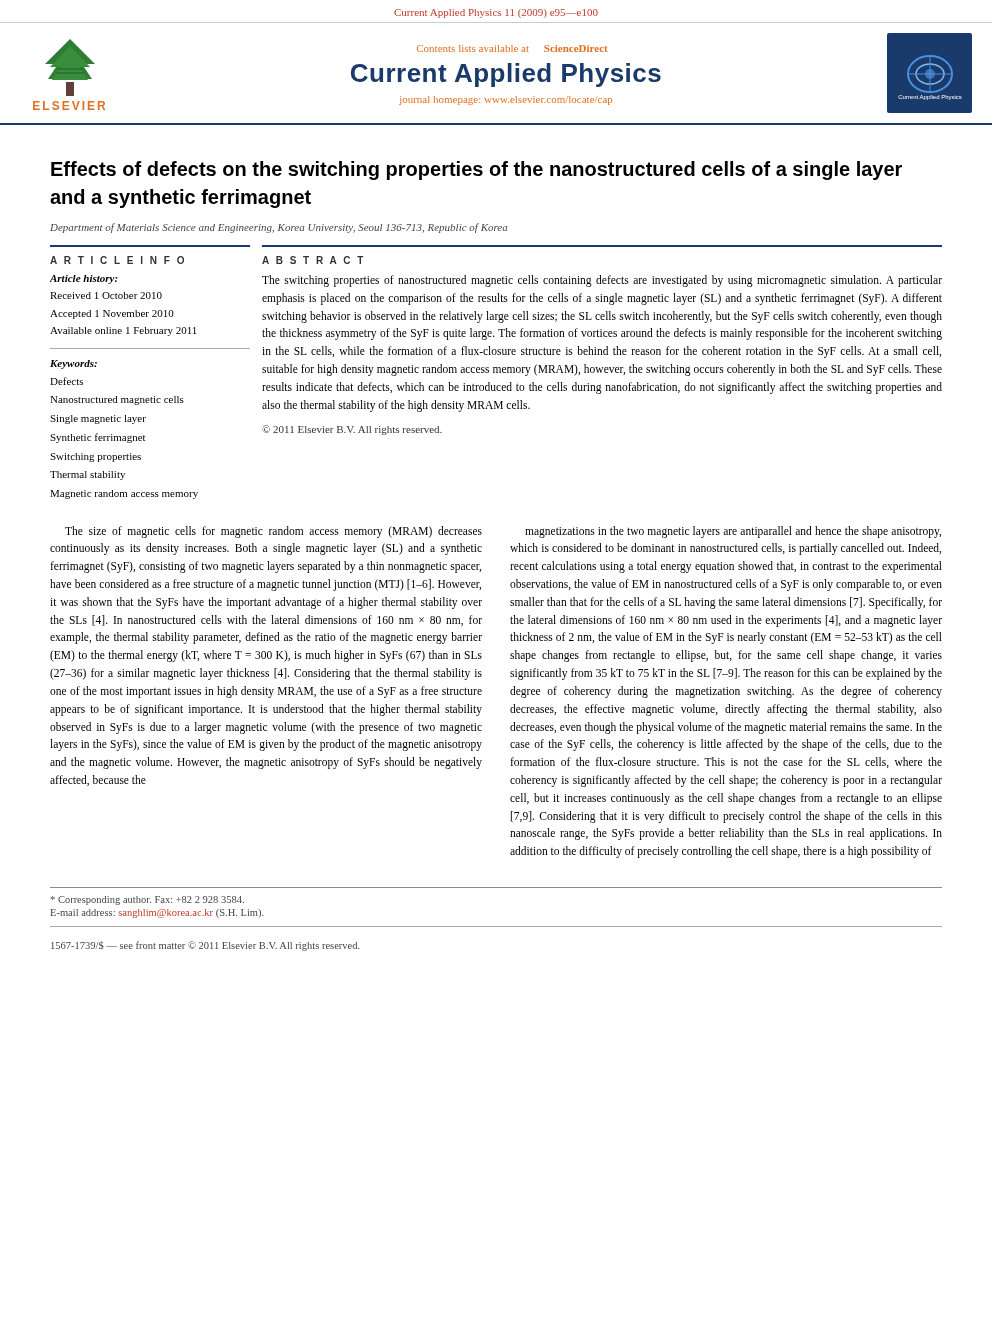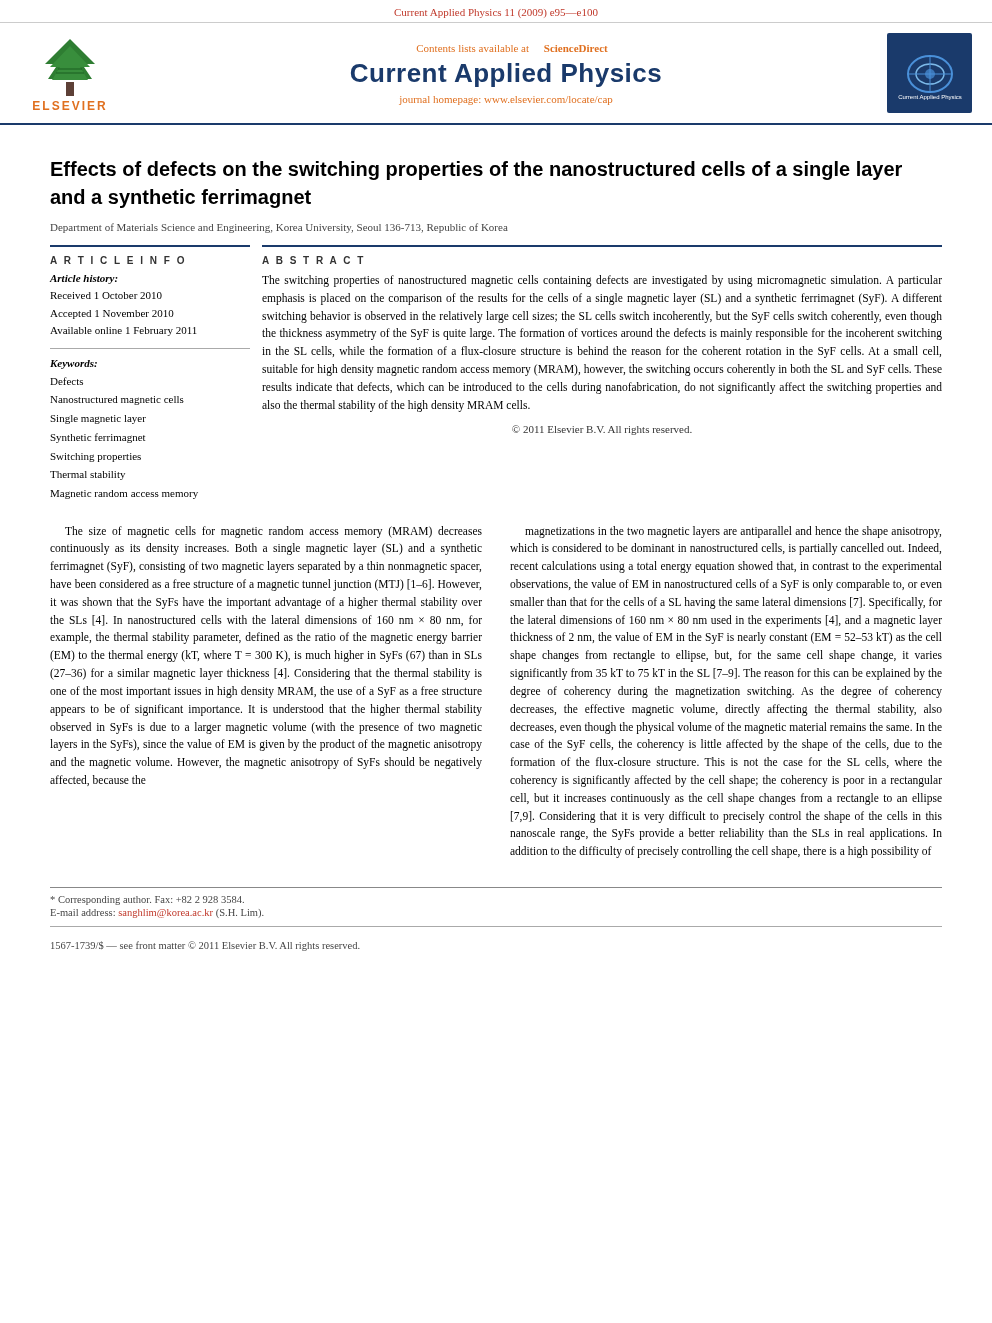--- a/index.html
+++ b/index.html
@@ -105,20 +105,21 @@
     
     .authors {
       font-size: 13px;
       color: #000;
       margin-bottom: 4px;
     }
 
     
     .affiliation {
       font-size: 11px;
+      font-style: italic;
       color: #444;
       margin-bottom: 12px;
     }
 
     
     .two-col {
       display: flex;
       gap: 12px;
       margin-top: 10px;
     }
@@ -182,21 +183,21 @@
       text-transform: uppercase;
     }
     .abstract-text {
       font-size: 11.5px;
       line-height: 1.55;
       text-align: justify;
     }
 
     .copyright {
       font-size: 11px;
-      text-align: center;
+      text-align: left;
       margin-top: 8px;
       color: #333;
     }
 
     
     .intro-section {
       margin-top: 20px;
     }
     .section-number-title {
       font-size: 13.5px;

